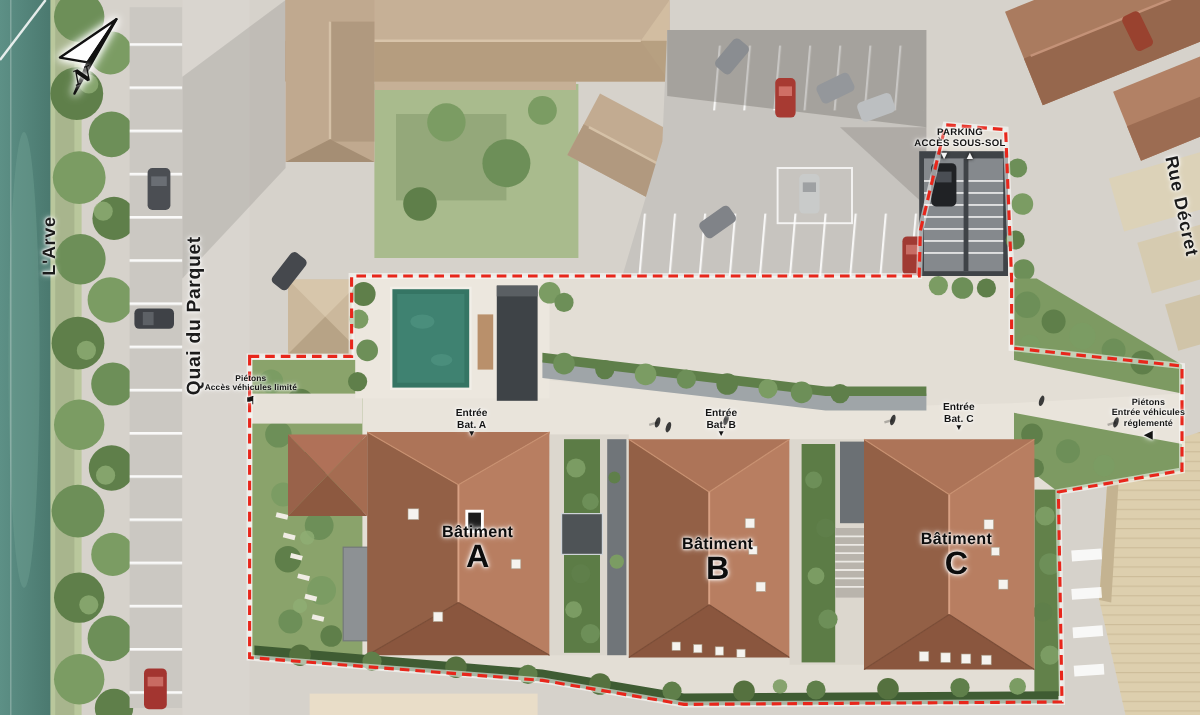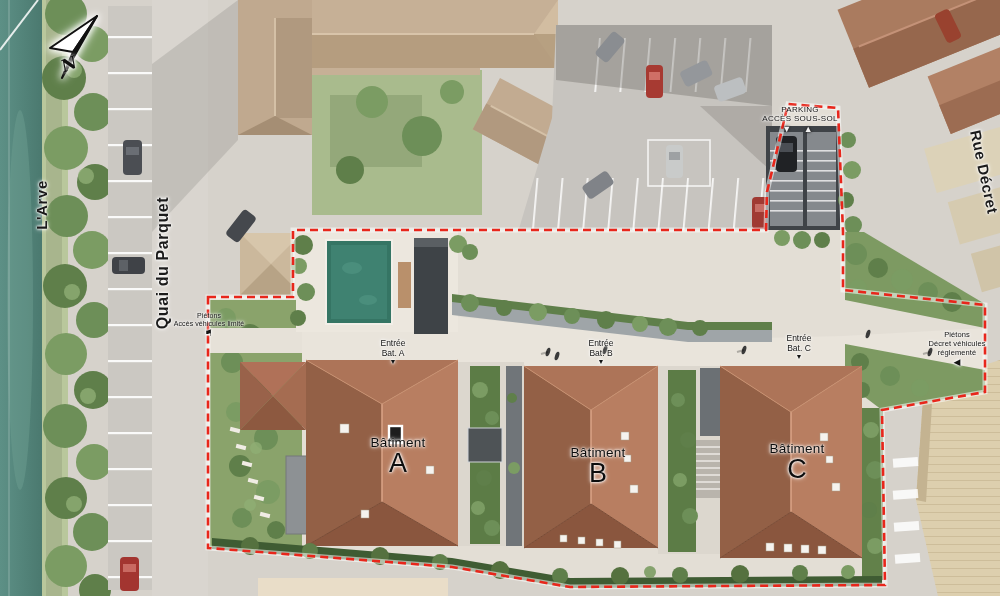--- a/index.html
+++ b/index.html
@@ -2,21 +2,21 @@
 <html><head>
 <meta charset="utf-8">
 <style>
   html,body{margin:0;padding:0;background:#888;}
   #stage{position:relative;width:1000px;height:596px;overflow:hidden;background:#d6d2cb;font-family:"Liberation Sans",sans-serif;}
   #scene{position:absolute;left:0;top:0;}
   
   .t1{fill:#6d8f58}.t2{fill:#7b9c63}.t3{fill:#5f7f4a}.t4{fill:#8fae74}.t5{fill:#55713f}
   
   .lbl{position:absolute;transform:translate(-50%,-50%) rotate(var(--r,0deg));text-align:center;white-space:nowrap;
-       color:#141414;font-weight:400;line-height:1.18;
+       color:#141414;font-weight:700;line-height:1.18;
        text-shadow:0 0 2px #fff,0 0 3px #fff,0 0 5px rgba(255,255,255,.9);}
   .street{font-weight:600;letter-spacing:.6px;color:#1b1b1b;font-size:15px}
   .tiny{font-size:7.5px;letter-spacing:.1px}
   .ent{font-size:8.5px}
   .ent .arr{font-size:7px;line-height:1}
   .pk{font-size:8px;letter-spacing:.3px}
   .pk .chips{font-size:9px;letter-spacing:5px;color:#f4f4f4;text-shadow:0 0 2px #222,0 0 3px #222}
   .bld .bname{font-size:13.5px;letter-spacing:.2px;color:#0d0d0d}
   .bld .bletter{font-size:27px;line-height:.95;color:#0d0d0d}
   .flip{display:inline-block;transform:scaleX(-1)}
@@ -458,21 +458,21 @@
     <div class="arr">▼</div>
   </div>
   <div class="lbl ent" style="left:799px;top:347px">
     <div>Entrée</div>
     <div>Bat. C</div>
     <div class="arr">▼</div>
   </div>
 
   <div class="lbl tiny" style="left:957px;top:349px">
     <div>Piétons</div>
-    <div>Décret véhicules</div>
+    <div>Entrée véhicules</div>
     <div>réglementé</div>
     <div style="font-size:9px;line-height:1">◀</div>
   </div>
 
   <div class="lbl bld" style="left:398px;top:456px">
     <div class="bname">Bâtiment</div>
     <div class="bletter">A</div>
   </div>
   <div class="lbl bld" style="left:598px;top:466px">
     <div class="bname">Bâtiment</div>

